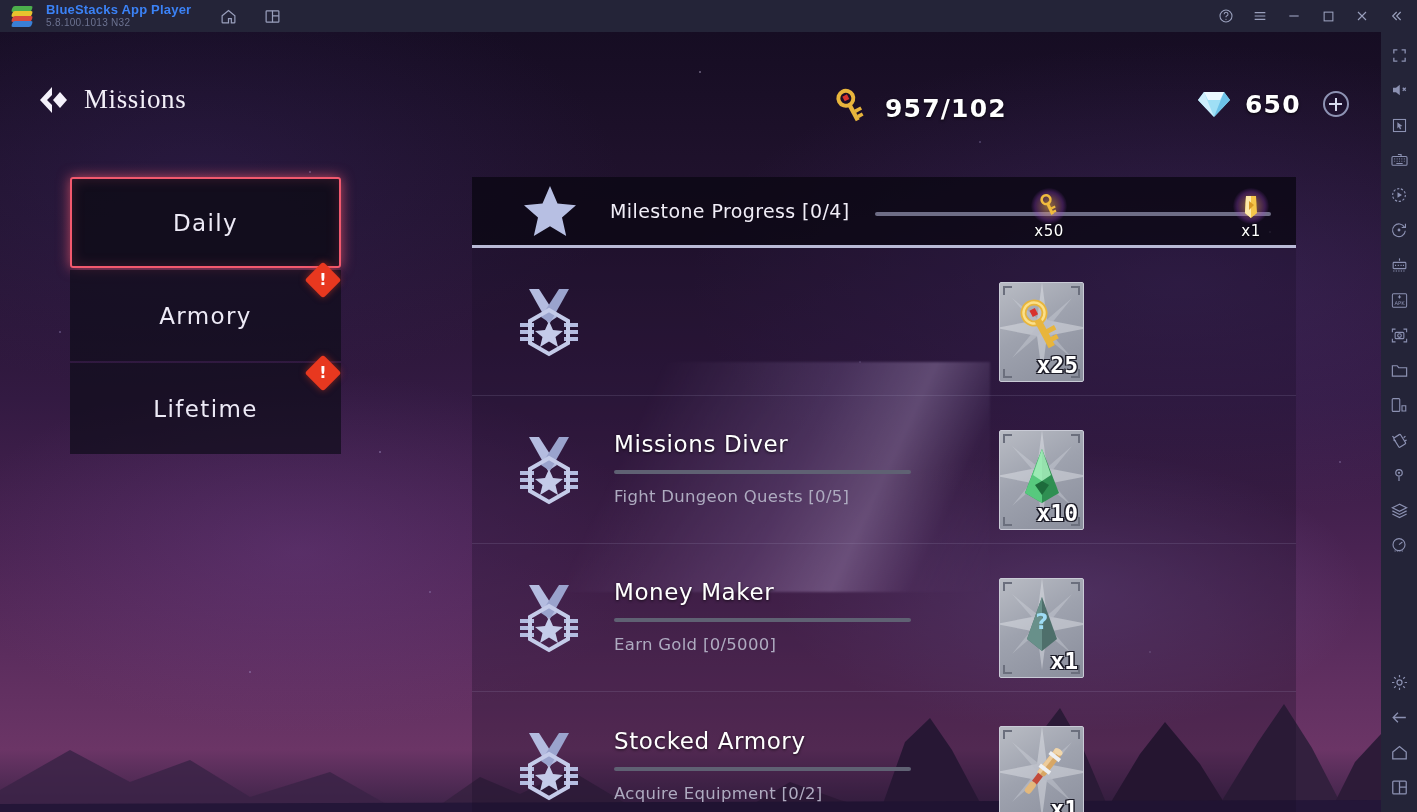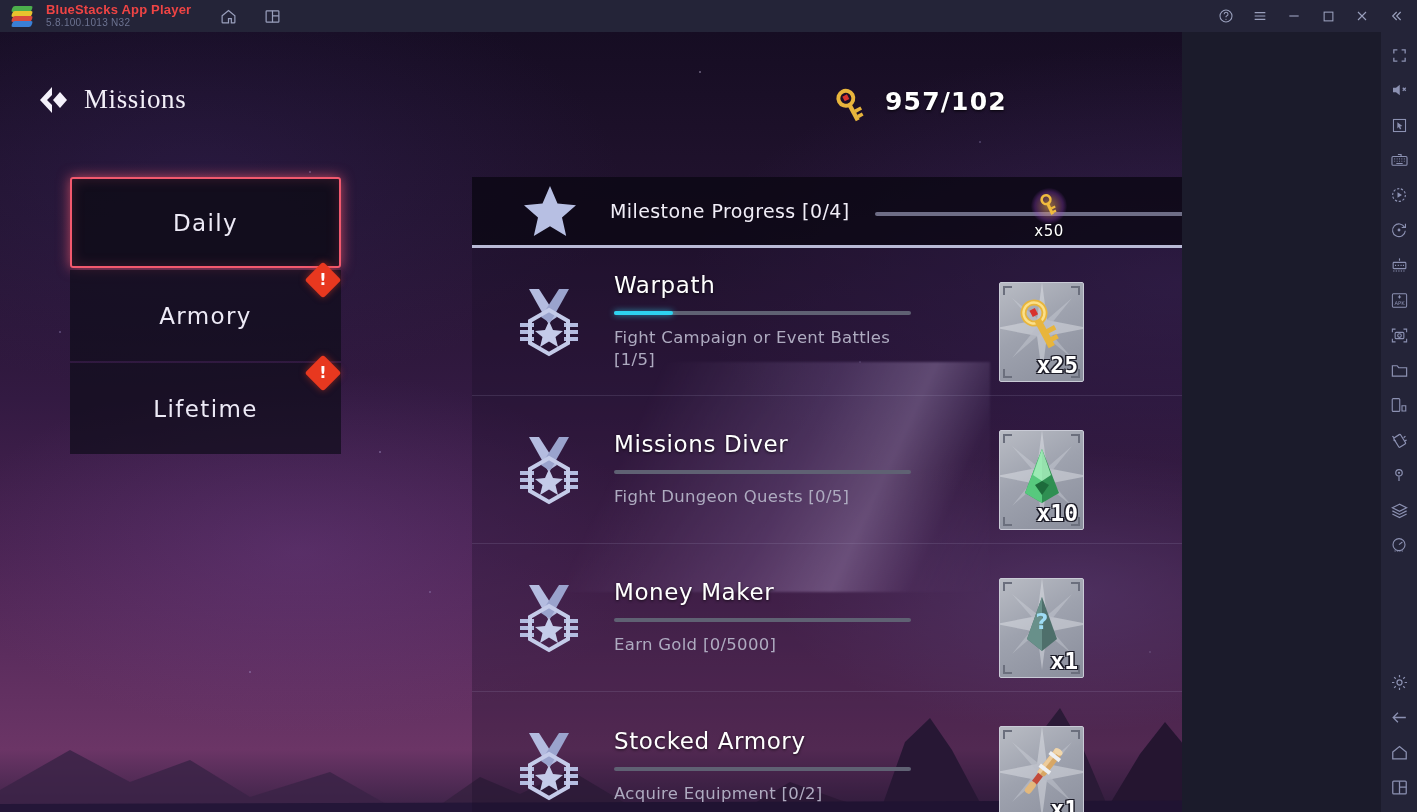--- a/index.html
+++ b/index.html
@@ -13,30 +13,30 @@
   #titlebar { position:absolute; left:0; top:0; width:1417px; height:32px;
     background:#242438; display:flex; align-items:center; z-index:60; }
   #bs-logo { width:24px; height:24px; margin-left:10px; position:relative; flex:none; }
   .logo-layer { position:absolute; left:2px; width:20px; height:6px; border-radius:2px;
     transform:skewX(-20deg); }
   .ll1 { top:2px;  background:#4cae4c; }
   .ll2 { top:7px;  background:#e8c22e; }
   .ll3 { top:12px; background:#d94a3d; }
   .ll4 { top:17px; background:#3a7fd5; }
   #title-text { margin-left:12px; line-height:1.05; }
-  #app-title { font-size:13px; color:#ef4444; font-weight:bold; letter-spacing:.2px; }
+  #app-title { font-size:13px; color:#3b82f6; font-weight:bold; letter-spacing:.2px; }
   #app-version { font-size:10px; color:#6d7391; margin-top:1px; letter-spacing:.3px; }
   #tb-icons { display:flex; align-items:center; margin-left:22px; gap:14px; }
   #tb-right { margin-left:auto; display:flex; align-items:center; gap:4px; padding-right:6px; }
   .tb-btn { width:30px; height:30px; display:flex; align-items:center; justify-content:center;
     color:#9aa0bd; cursor:default; }
   .tb-btn svg { display:block; }
 
   
-  #game { position:absolute; left:0; top:32px; width:1182px; height:780px; overflow:hidden;
+  #game { position:absolute; left:0; top:32px; width:1381px; height:780px; overflow:hidden;
     background:#241534; }
   #bg-sky { position:absolute; inset:0;
     background:
       radial-gradient(ellipse 420px 200px at 1070px 560px, rgba(150,120,200,.30), transparent 70%),
       radial-gradient(ellipse 500px 260px at 300px 520px, rgba(122,72,150,.30), transparent 70%),
       radial-gradient(ellipse 700px 340px at 1180px 250px, rgba(90,60,140,.30), transparent 70%),
       radial-gradient(ellipse 600px 300px at 200px 150px, rgba(60,40,100,.35), transparent 70%),
       linear-gradient(180deg,#160d23 0%, #22132f 24%, #331a42 47%, #492352 66%, #5c2d5e 80%, #6b3566 92%, #3a2246 100%);
   }
   #bg-stars { position:absolute; inset:0; opacity:.85;
@@ -59,21 +59,21 @@
       rgba(210,170,245,.26) 62%, rgba(230,200,255,.42) 76%, rgba(200,160,240,.06) 88%, transparent 100%);
     filter:blur(1.2px); pointer-events:none; }
   #bg-mountains { position:absolute; left:0; bottom:0; width:1381px; height:190px; }
 
   
   #game-header { position:absolute; left:0; top:0; width:1381px; height:100px; z-index:10; }
   #back-btn { position:absolute; left:36px; top:52px; width:34px; height:32px; cursor:pointer; }
   #page-title { position:absolute; left:84px; top:52px; font-family:"Liberation Serif", serif;
     font-size:27px; color:#f2eff8; letter-spacing:.6px; }
 
-  .currency { position:absolute; top:55px; display:flex; gap:13px; }
+  .currency { position:absolute; top:55px; display:flex; align-items:center; gap:13px; }
   .cur-val { font-size:25px; color:#ffffff; letter-spacing:1.2px;
     font-family:"DejaVu Sans", sans-serif; font-weight:bold; text-shadow:0 1px 3px rgba(0,0,0,.8); }
   #cur-keys  { left:830px; }
   #cur-gold  { left:1018px; }
   #cur-gems  { left:1196px; }
   #gem-plus { width:26px; height:26px; border-radius:50%; border:2px solid #8e93b4;
     display:flex; align-items:center; justify-content:center; margin-left:9px; cursor:pointer;
     background:rgba(30,20,50,.45); }
   #gem-plus::before, #gem-plus::after { content:""; position:absolute; background:#d8dbef; }
   #gem-plus::before { width:13px; height:2.6px; }
@@ -326,27 +326,20 @@
 
       <div class="mission-row">
         <svg class="medal" viewBox="0 0 74 74">
           <path d="M17 4 L27 4 L45 32 L36 38 Z" fill="#b4bce0"></path>
           <path d="M57 4 L47 4 L29 32 L38 38 Z" fill="#9aa3cd"></path>
           <path d="M8 40 H22 M8 47 H22 M8 54 H22" stroke="#b4bce0" stroke-width="4"></path>
           <path d="M66 40 H52 M66 47 H52 M66 54 H52" stroke="#b4bce0" stroke-width="4"></path>
           <path d="M37 25 L56 36 L56 58 L37 69 L18 58 L18 36 Z" fill="none" stroke="#c4cbe9" stroke-width="4"></path>
           <path d="M37 36 L41 45 L51 46 L43.5 52 L46 62 L37 56.5 L28 62 L30.5 52 L23 46 L33 45 Z" fill="#c4cbe9"></path>
         </svg>
-        <div class="m-body">
-          <div class="m-name">Warpath</div>
-          <div class="m-track">
-            <div class="m-fill" style="width:20%"></div>
-          </div>
-          <div class="m-desc">Fight Campaign or Event Battles [1/5]</div>
-        </div>
         <div class="reward">
           <svg class="rw-burst" viewBox="0 0 92 92">
             <path d="M46 0 L51 38 L92 46 L51 54 L46 92 L41 54 L0 46 L41 38 Z" fill="#e9ebf0"></path>
             <path d="M16 16 L47 41 L76 16 L51 47 L76 76 L45 51 L16 76 L41 45 Z" fill="#dfe2ea" opacity=".7"></path>
           </svg>
           <svg class="rw-art" viewBox="0 0 62 62">
             <g transform="rotate(-28 31 31)">
               <circle cx="31" cy="14" r="10.5" fill="none" stroke="#e8b53c" stroke-width="6"></circle>
               <circle cx="31" cy="14" r="10.5" fill="none" stroke="#fbe08a" stroke-width="2.4"></circle>
               <rect x="27.4" y="22" width="7" height="30" fill="#e8b53c"></rect>

